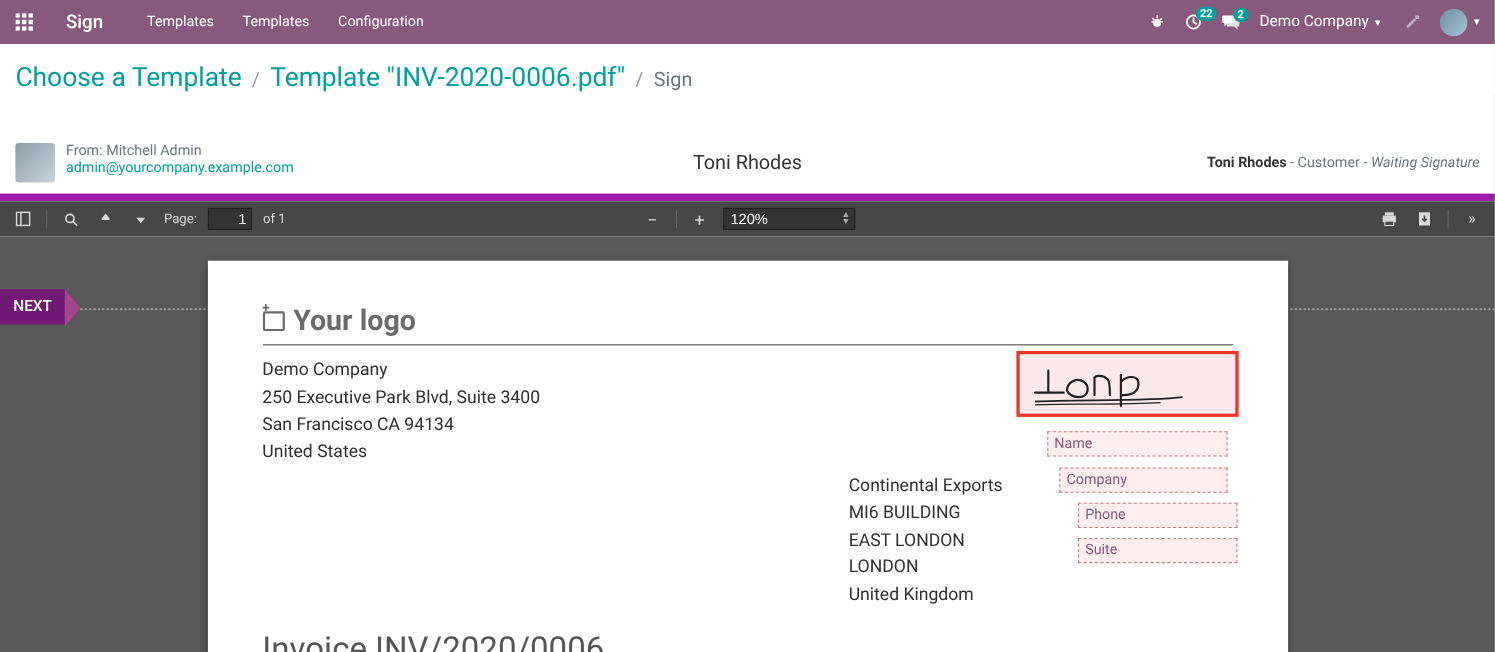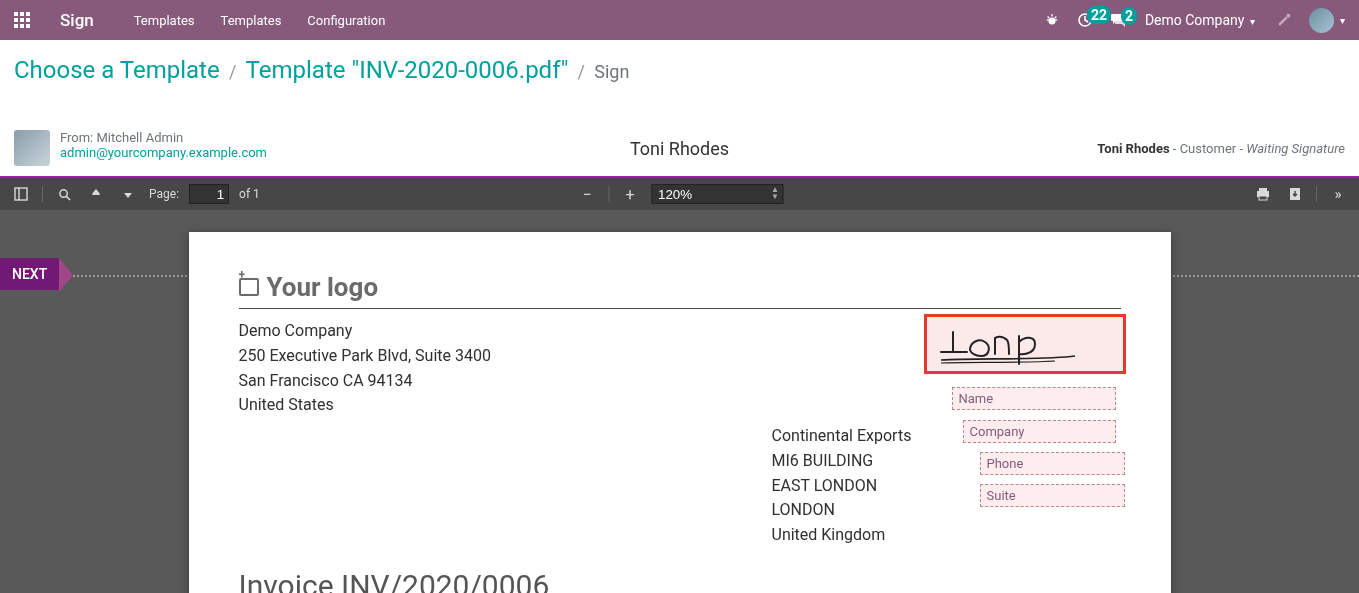--- a/index.html
+++ b/index.html
@@ -7,47 +7,47 @@
 
 
 .navbar { height: 40px; background: #875a7b; display: flex; align-items: center; padding: 0 14px; color: #fff; }
 .navbar .apps-icon { width: 16px; height: 16px; margin-right: 30px; cursor: pointer; }
 .navbar .brand { font-size: 17px; font-weight: 500; margin-right: 40px; }
 .navbar .nav-links { display: flex; gap: 26px; }
 .navbar .nav-link { color: #fff; font-size: 13px; cursor: pointer; }
 .navbar .spacer { flex: 1; }
 .navbar .right { display: flex; align-items: center; gap: 18px; }
 .navbar .icon-btn { position: relative; cursor: pointer; display: flex; align-items: center; }
-.navbar .badge { position: absolute; top: -6px; left: 10px; background: #00a09d; color: #fff; font-size: 14px; padding: 1px 4px; border-radius: 8px; font-weight: bold; min-width: 14px; text-align: center; }
+.navbar .badge { position: absolute; top: -6px; left: 10px; background: #00a09d; color: #fff; font-size: 10px; padding: 1px 4px; border-radius: 8px; font-weight: bold; min-width: 14px; text-align: center; }
 .navbar .company { font-size: 14px; cursor: pointer; margin-right: 4px; }
 .navbar .avatar { width: 25px; height: 25px; border-radius: 50%; background: linear-gradient(135deg, #6b8e9e 0%, #a8c4d4 100%); cursor: pointer; }
 .navbar .caret { font-size: 10px; margin-left: 2px; }
 
 
 .breadcrumb-bar { padding: 16px 14px 2px; background: #fff; }
 .breadcrumb-bar .crumb-link { color: #00a09d; font-size: 24px; cursor: pointer; }
 .breadcrumb-bar .sep { color: #999; font-size: 18px; margin: 0 6px; }
 .breadcrumb-bar .crumb-cur { color: #6c757d; font-size: 18px; }
 
 
-.info-row { display: flex; align-items: center; padding: 8px 14px 10px; border-bottom: 2px solid #a21caf; margin-top: 36px; position: relative; }
+.info-row { display: flex; align-items: center; padding: 8px 14px 10px; border-bottom: 7px solid #a21caf; margin-top: 36px; position: relative; }
 .info-row .from-block { display: flex; align-items: flex-start; gap: 10px; }
 .info-row .from-avatar { width: 36px; height: 36px; border-radius: 3px; background: linear-gradient(135deg, #8b9da8 0%, #c8d4dc 100%); }
 .info-row .from-text { font-size: 13px; color: #6c757d; }
 .info-row .from-email { color: #00a09d; cursor: pointer; }
 .info-row .signer-center { position: absolute; left: 50%; transform: translateX(-50%); font-size: 18px; color: #333; }
 .info-row .status-right { margin-left: auto; font-size: 13px; color: #333; }
 .info-row .status-right .muted { color: #6c757d; }
 .info-row .status-right .italic { font-style: italic; color: #6c757d; }
 
 
 .pdf-toolbar { height: 32px; background: #474747; display: flex; align-items: center; padding: 0 10px; color: #d9d9d9; font-size: 12px; gap: 10px; }
 .pdf-toolbar .tb-btn { cursor: pointer; width: 22px; height: 22px; display: flex; align-items: center; justify-content: center; }
 .pdf-toolbar .page-input { width: 40px; height: 20px; background: #333; border: 1px solid #222; color: #fff; text-align: right; padding-right: 4px; }
-.pdf-toolbar .zoom-select { width: 132px; height: 20px; background: #333; border: 1px solid #222; color: #fff; padding: 0 6px; appearance: none; position: relative; }
+.pdf-toolbar .zoom-select { width: 120px; height: 20px; background: #333; border: 1px solid #222; color: #fff; padding: 0 6px; appearance: none; position: relative; }
 .pdf-toolbar .zoom-wrap { position: relative; }
 .pdf-toolbar .zoom-arrows { position: absolute; right: 4px; top: 2px; font-size: 8px; color: #aaa; pointer-events: none; display: flex; flex-direction: column; line-height: 7px; }
 .pdf-toolbar .divider { width: 1px; height: 16px; background: #666; }
 .pdf-toolbar .spacer { flex: 1; }
 .pdf-toolbar .center-group { position: absolute; left: 50%; transform: translateX(-50%); display: flex; align-items: center; gap: 10px; }
 
 
 .pdf-area { position: relative; height: calc(593px - 40px - 50px - 60px - 32px); background: #595959; display: flex; justify-content: center; padding-top: 22px; overflow: hidden; }
 .next-tag { position: absolute; left: 0; top: 48px; background: #701a75; color: #fff; padding: 8px 12px; font-size: 14px; font-weight: 500; cursor: pointer; z-index: 5; }
 .next-tag::after { content: ''; position: absolute; right: -14px; top: 0; bottom: 0; width: 0; height: 0; border-top: 17px solid transparent; border-bottom: 17px solid transparent; border-left: 14px solid #a24689; }

